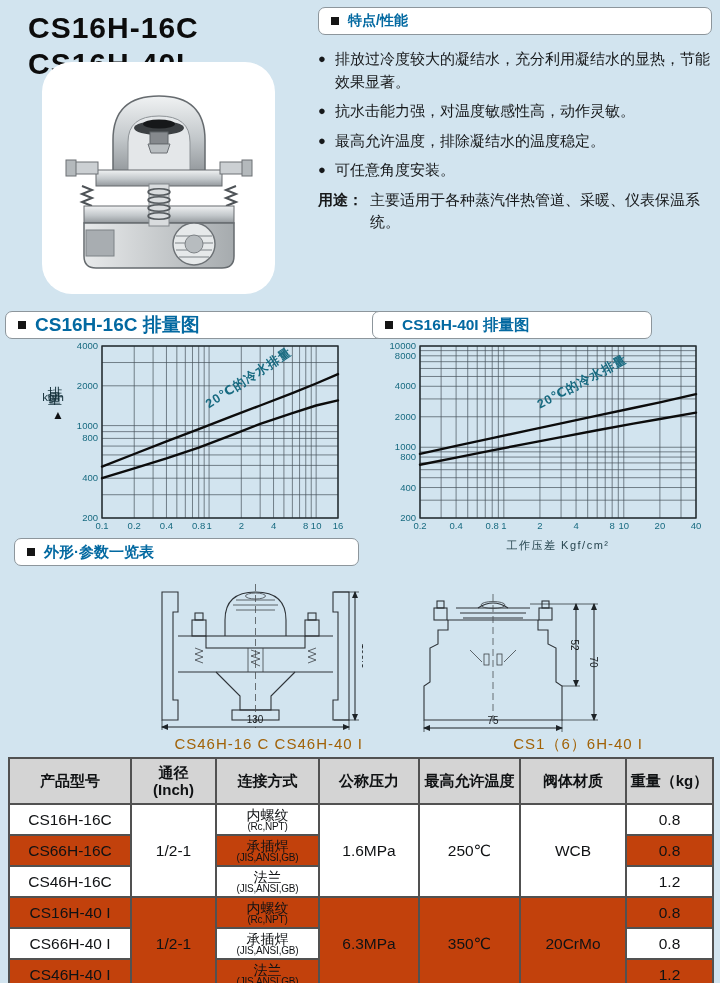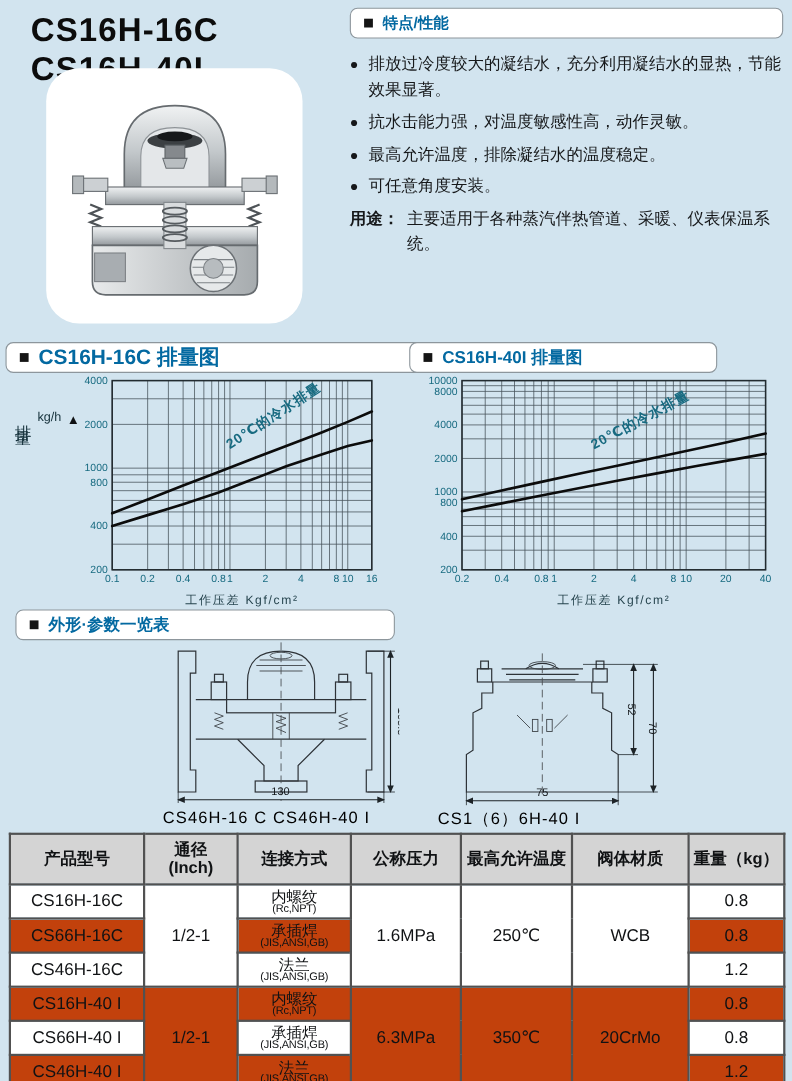--- a/index.html
+++ b/index.html
@@ -15,51 +15,51 @@
                 border-radius:30px;display:flex;align-items:center;justify-content:center;}
 
   
   .chip{position:absolute;display:flex;align-items:center;gap:9px;background:#ffffff;
         border:1.6px solid #8d969c;border-radius:7px;padding:0 12px;box-sizing:border-box;
         font-weight:bold;color:#0369a1;}
   .sq{width:8px;height:8px;background:#151515;flex:none;}
   #chip-features{left:318px;top:7px;width:394px;height:28px;font-size:14px;}
   #chip-chartL{left:5px;top:311px;width:404px;height:28px;font-size:19px;}
   #chip-chartR{left:372px;top:311px;width:280px;height:28px;font-size:15.5px;}
-  #chip-outline{left:14px;top:554px;width:345px;height:28px;font-size:15px;}
+  #chip-outline{left:14px;top:538px;width:345px;height:28px;font-size:15px;}
 
   
   #features-list{position:absolute;left:318px;top:48px;width:400px;}
   .bullet{display:flex;align-items:flex-start;font-size:15px;line-height:1.5;margin-bottom:7px;}
   .bullet .dot{flex:0 0 17px;font-size:13px;padding-top:1px;}
   .kv{display:flex;font-size:15px;line-height:1.5;margin-bottom:7px;}
   .kv .k{flex:0 0 52px;font-weight:bold;}
 
   
   #chart-left{position:absolute;left:10px;top:340px;display:flex;}
   #chart-right{position:absolute;left:374px;top:340px;}
-  .ylab{width:54px;display:flex;flex-direction:row;align-items:flex-start;padding-top:34px;gap:5px;color:#14303a;}
+  .ylab{width:54px;display:flex;flex-direction:column;align-items:flex-end;padding-top:34px;gap:5px;color:#14303a;}
   .ycjk{writing-mode:vertical-rl;text-orientation:upright;font-size:15px;letter-spacing:6px;}
   .yunit{font-size:11.5px;}
   .ymark{font-size:12px;color:#0f1113;}
   svg.chart{display:block;}
   .tick{font:9.5px "Liberation Sans",sans-serif;fill:#176a80;}
   .anno{font:bold 12.5px "Liberation Sans","DejaVu Sans",sans-serif;fill:#176a80;letter-spacing:1px;}
   .xlab{font:11px "Liberation Sans","DejaVu Sans",sans-serif;fill:#27454f;letter-spacing:1.5px;}
 
   
   #odL{position:absolute;left:148px;top:580px;}
   #odR{position:absolute;left:398px;top:592px;}
   .ln{fill:none;stroke:#2e3338;stroke-width:1.1;}
   .thin{fill:none;stroke:#3c4146;stroke-width:0.8;}
   .dash{fill:none;stroke:#4a4f53;stroke-width:0.8;stroke-dasharray:7 4;}
   .dim{stroke:#1d2327;stroke-width:1;}
   .ext{stroke:#1d2327;stroke-width:0.7;}
   .dimtxt{font:10px "Liberation Sans",sans-serif;fill:#14181b;}
-  .cap{position:absolute;font-size:15px;color:#000000;text-align:left;letter-spacing:1px;}
+  .cap{position:absolute;font-size:15px;color:#a16207;text-align:right;letter-spacing:1px;}
   #capL{left:148px;top:735px;width:215px;}
   #capR{left:398px;top:735px;width:245px;}
 
   
   #spec-table{position:absolute;left:8px;top:757px;width:704px;border-collapse:collapse;table-layout:fixed;}
   #spec-table th,#spec-table td{border:2px solid #515151;text-align:center;vertical-align:middle;
       color:#101214;padding:0;overflow:hidden;}
   #spec-table thead th{background:#d4d4d4;font-size:15px;font-weight:bold;height:44px;line-height:1.15;}
   .pre{white-space:pre-line;}
   #spec-table tbody td{font-size:15.5px;height:29px;background:#ffffff;}

